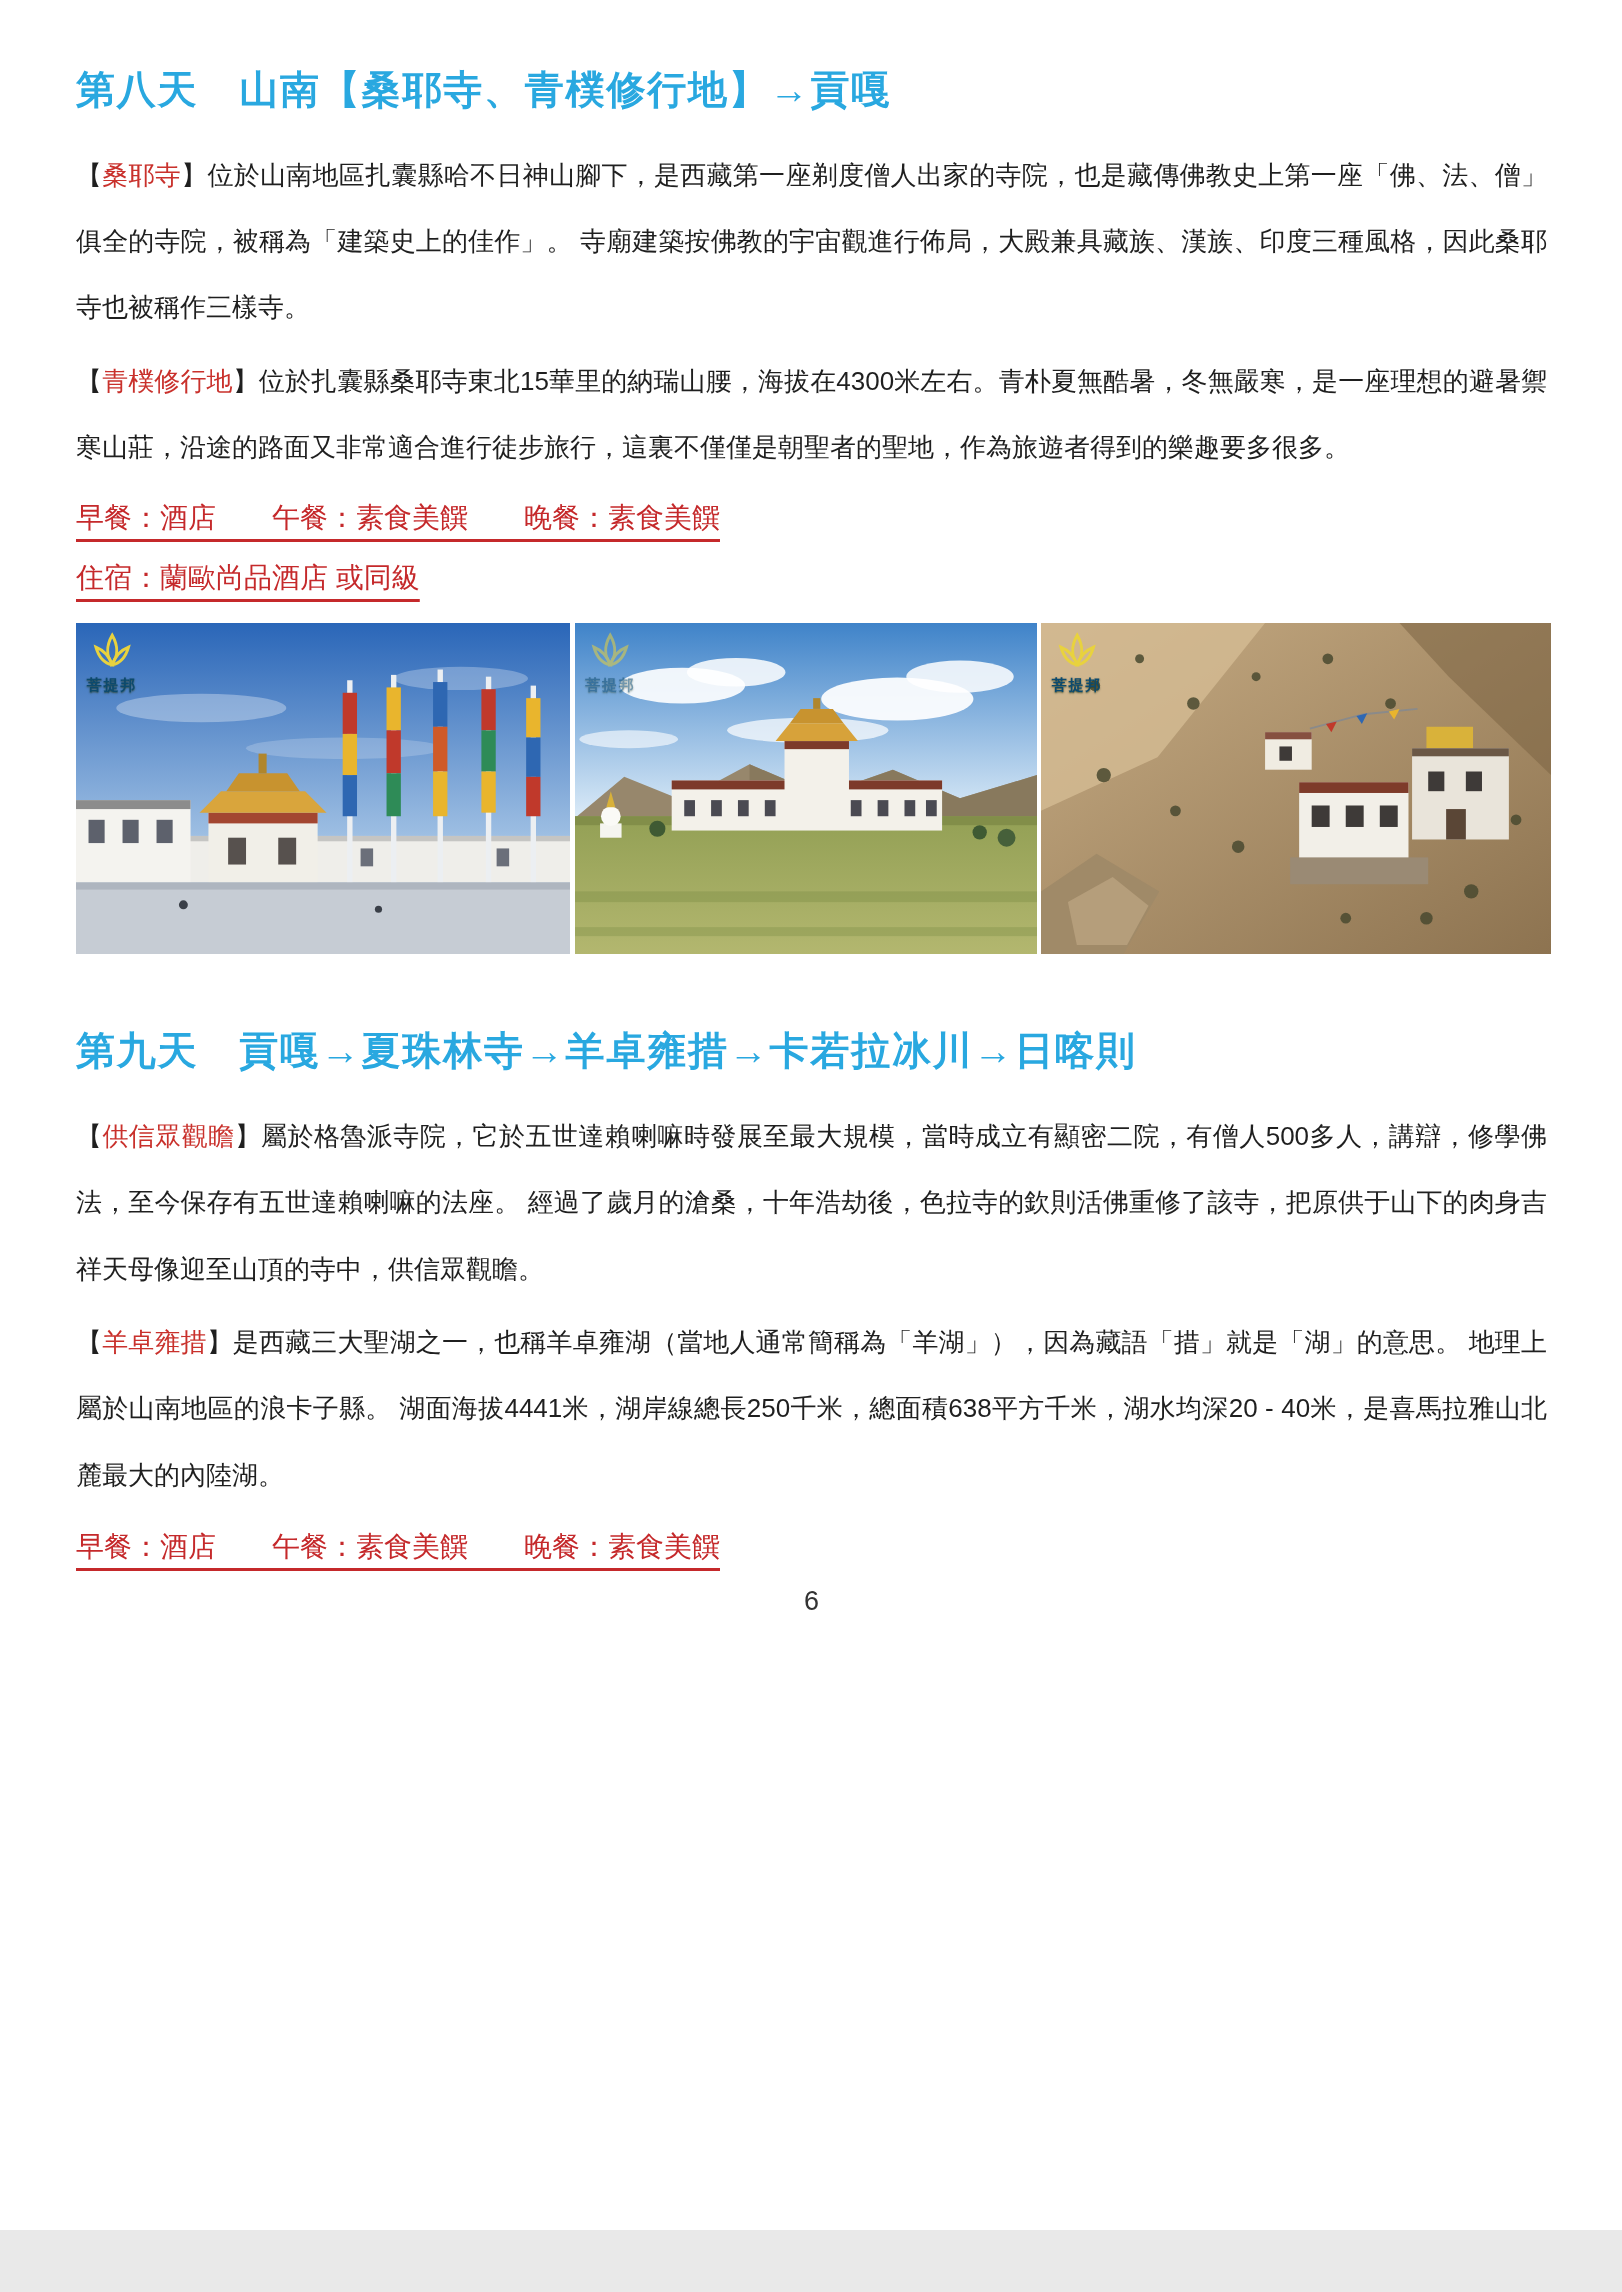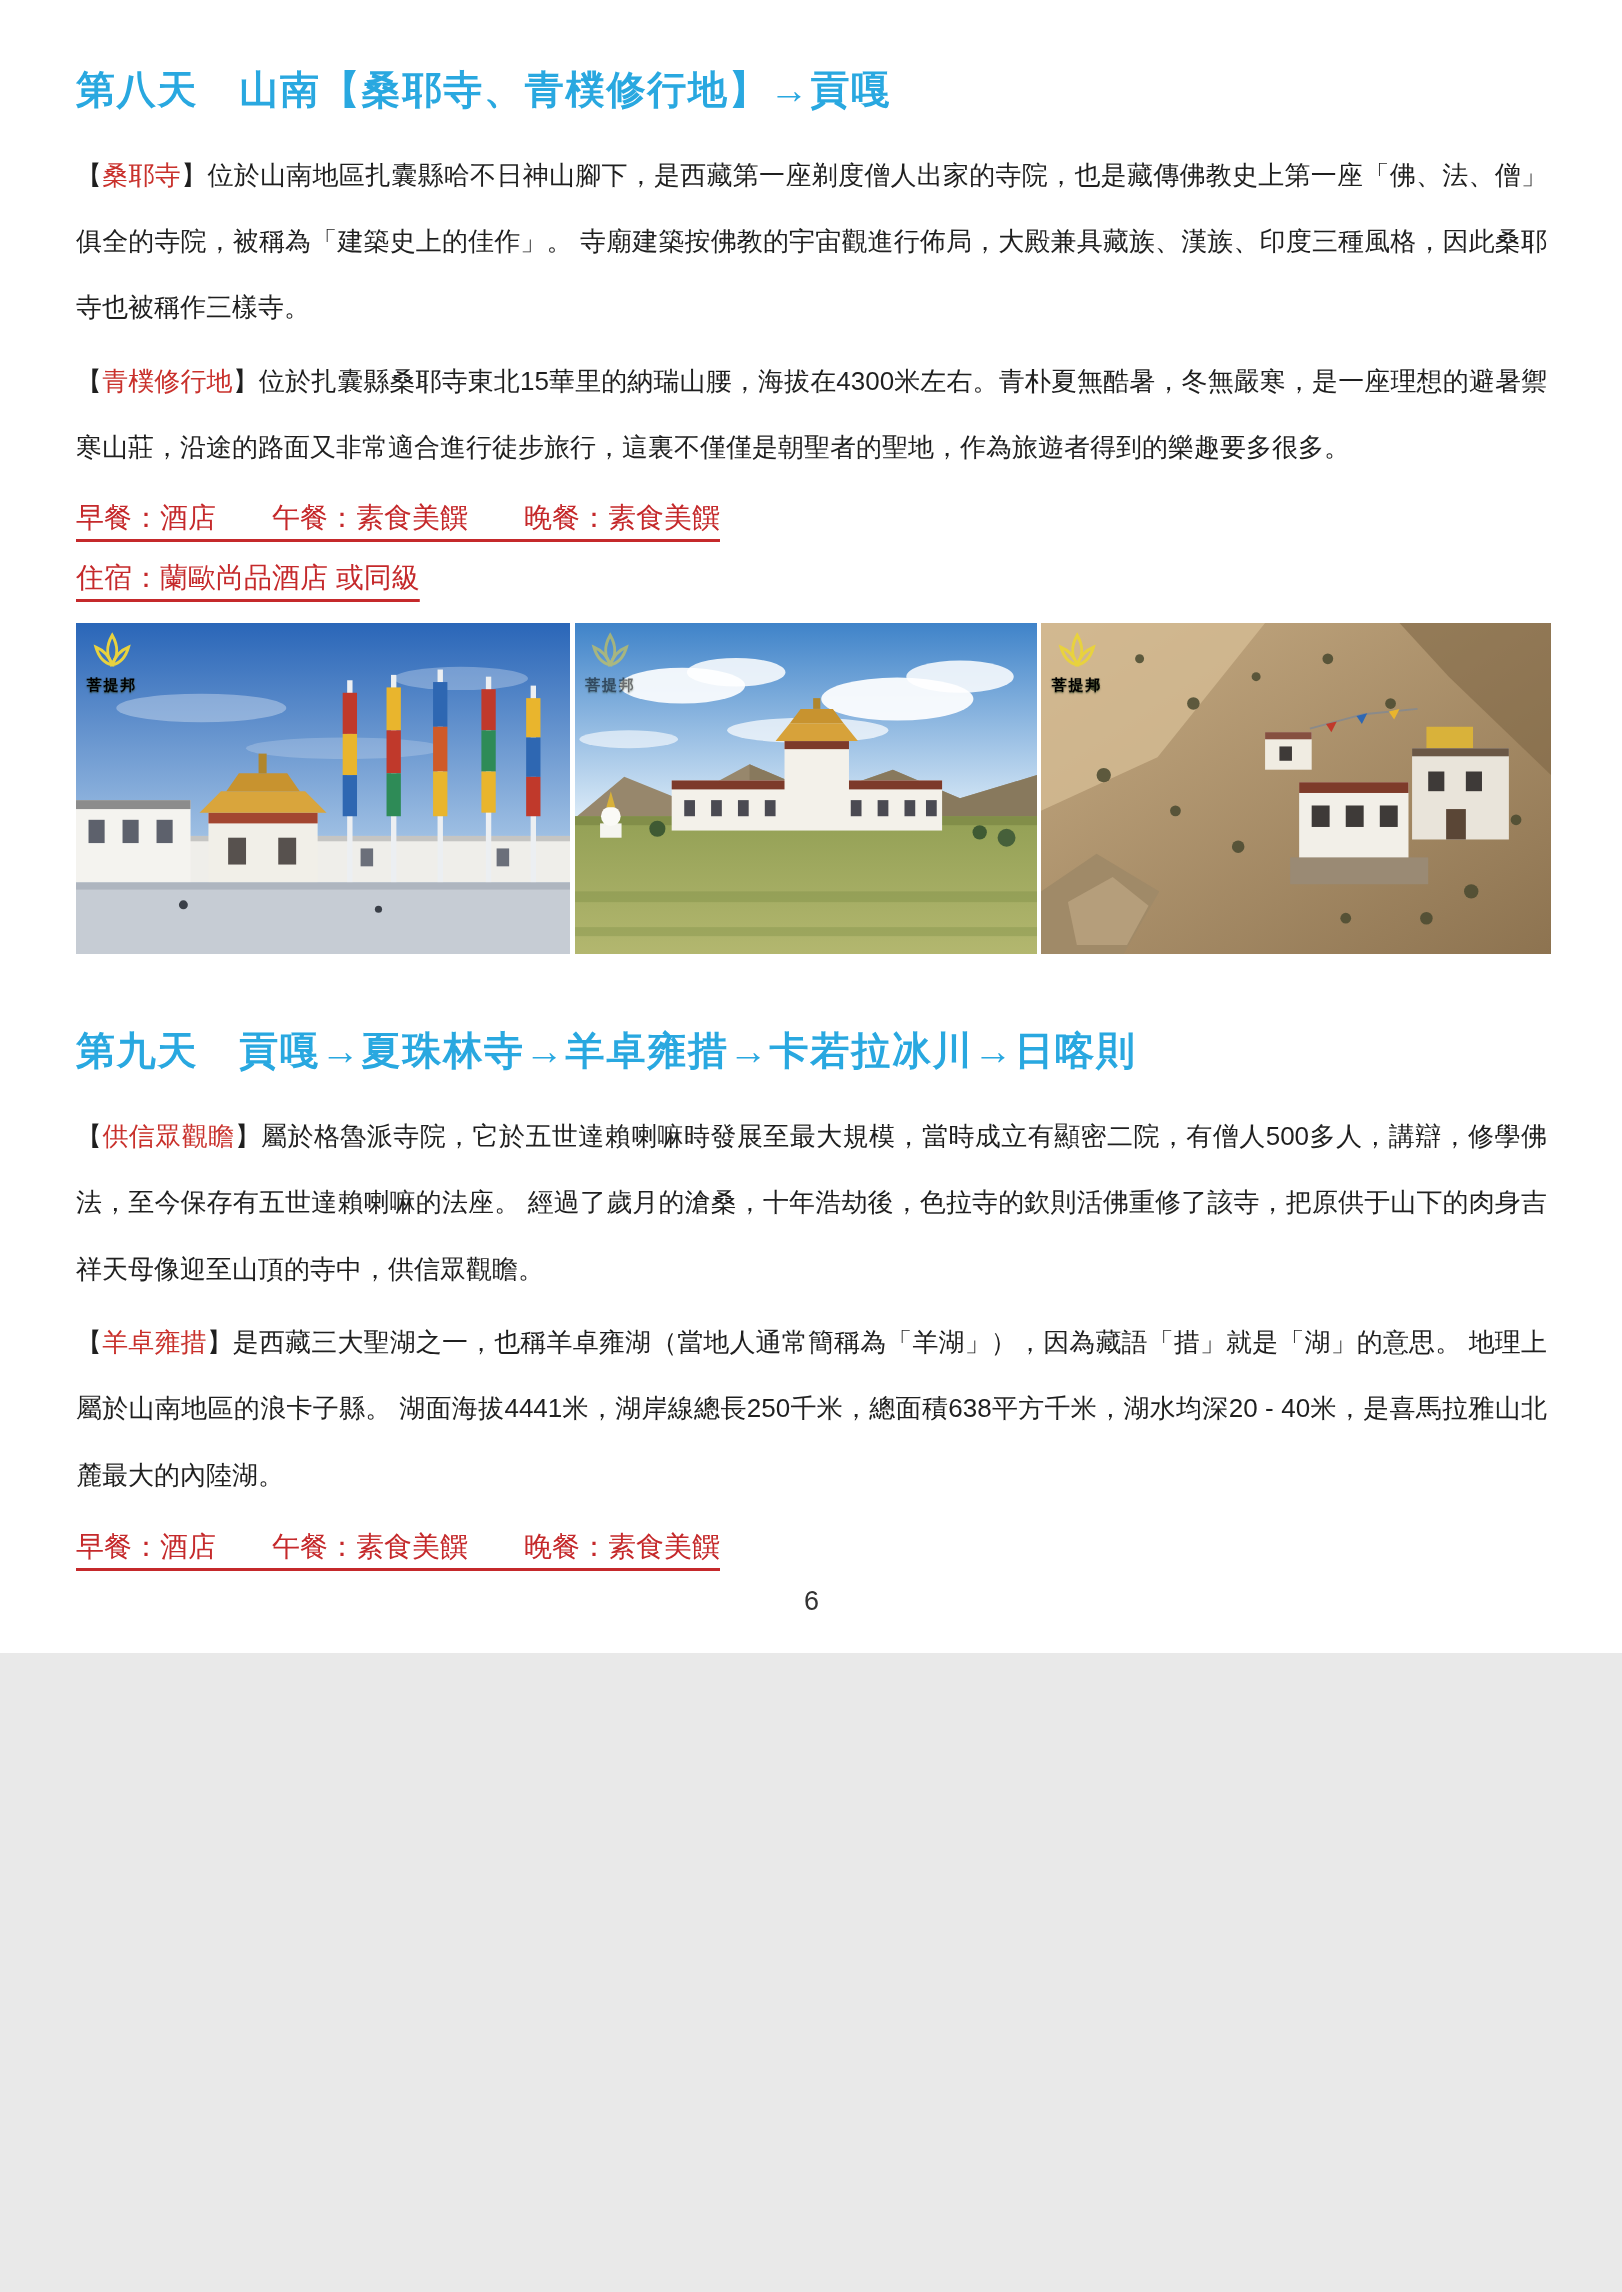--- a/index.html
+++ b/index.html
@@ -1,17 +1,17 @@
 <!DOCTYPE html>
 <html lang="zh-Hant" style="--accent-blue: #29a8e0; --term-red: #c9312c; --meal-red: #c5292b; --text-black: #1f1f1f;font-size:14.3px"><head>
 <meta charset="utf-8">
 <style>
   html,body{margin:0;padding:0;background:#e9e9e9;}
   .page{
-    width:1623px;height:1653px;background:#ffffff;position:relative;
+    width:1623px;height:2230px;background:#ffffff;position:relative;
     font-family:"Liberation Sans","DejaVu Sans",sans-serif;
     color:var(--text-black,#1f1f1f);overflow:hidden;margin:0 auto;
   }
   .content{padding:0 76px;}
   .day-heading{
     font-size:39px;line-height:1.35;font-weight:700;
     color:var(--accent-blue,#29a8e0);letter-spacing:1.8px;margin:0;
   }
   #day8-heading{padding-top:64px;margin-bottom:25px;}
   #day9-heading{margin-top:71px;margin-bottom:25px;}
@@ -39,21 +39,21 @@
   .photo svg{display:block;width:100%;height:100%;}
   #photo-1{width:494px;}
   #photo-2{width:462px;}
   #photo-3{width:510px;}
   .watermark{
     position:absolute;top:9px;left:10.7px;display:flex;flex-direction:column;
     align-items:center;gap:1.8px;pointer-events:none;
   }
   .watermark.faint{opacity:.55;}
   .wm-text{
-    font-size:15px;font-weight:700;color:#000000;letter-spacing:1.8px;
+    font-size:15px;font-weight:700;color:#0c4a6e;letter-spacing:1.8px;
     text-shadow:0 0.9px 1.8px rgba(40,60,30,.8);
   }
   .page-number{
     text-align:center;font-size:27px;color:#333;margin-top:12.5px;
   }
 </style>
 </head>
 <body>
 
 <div class="page">

